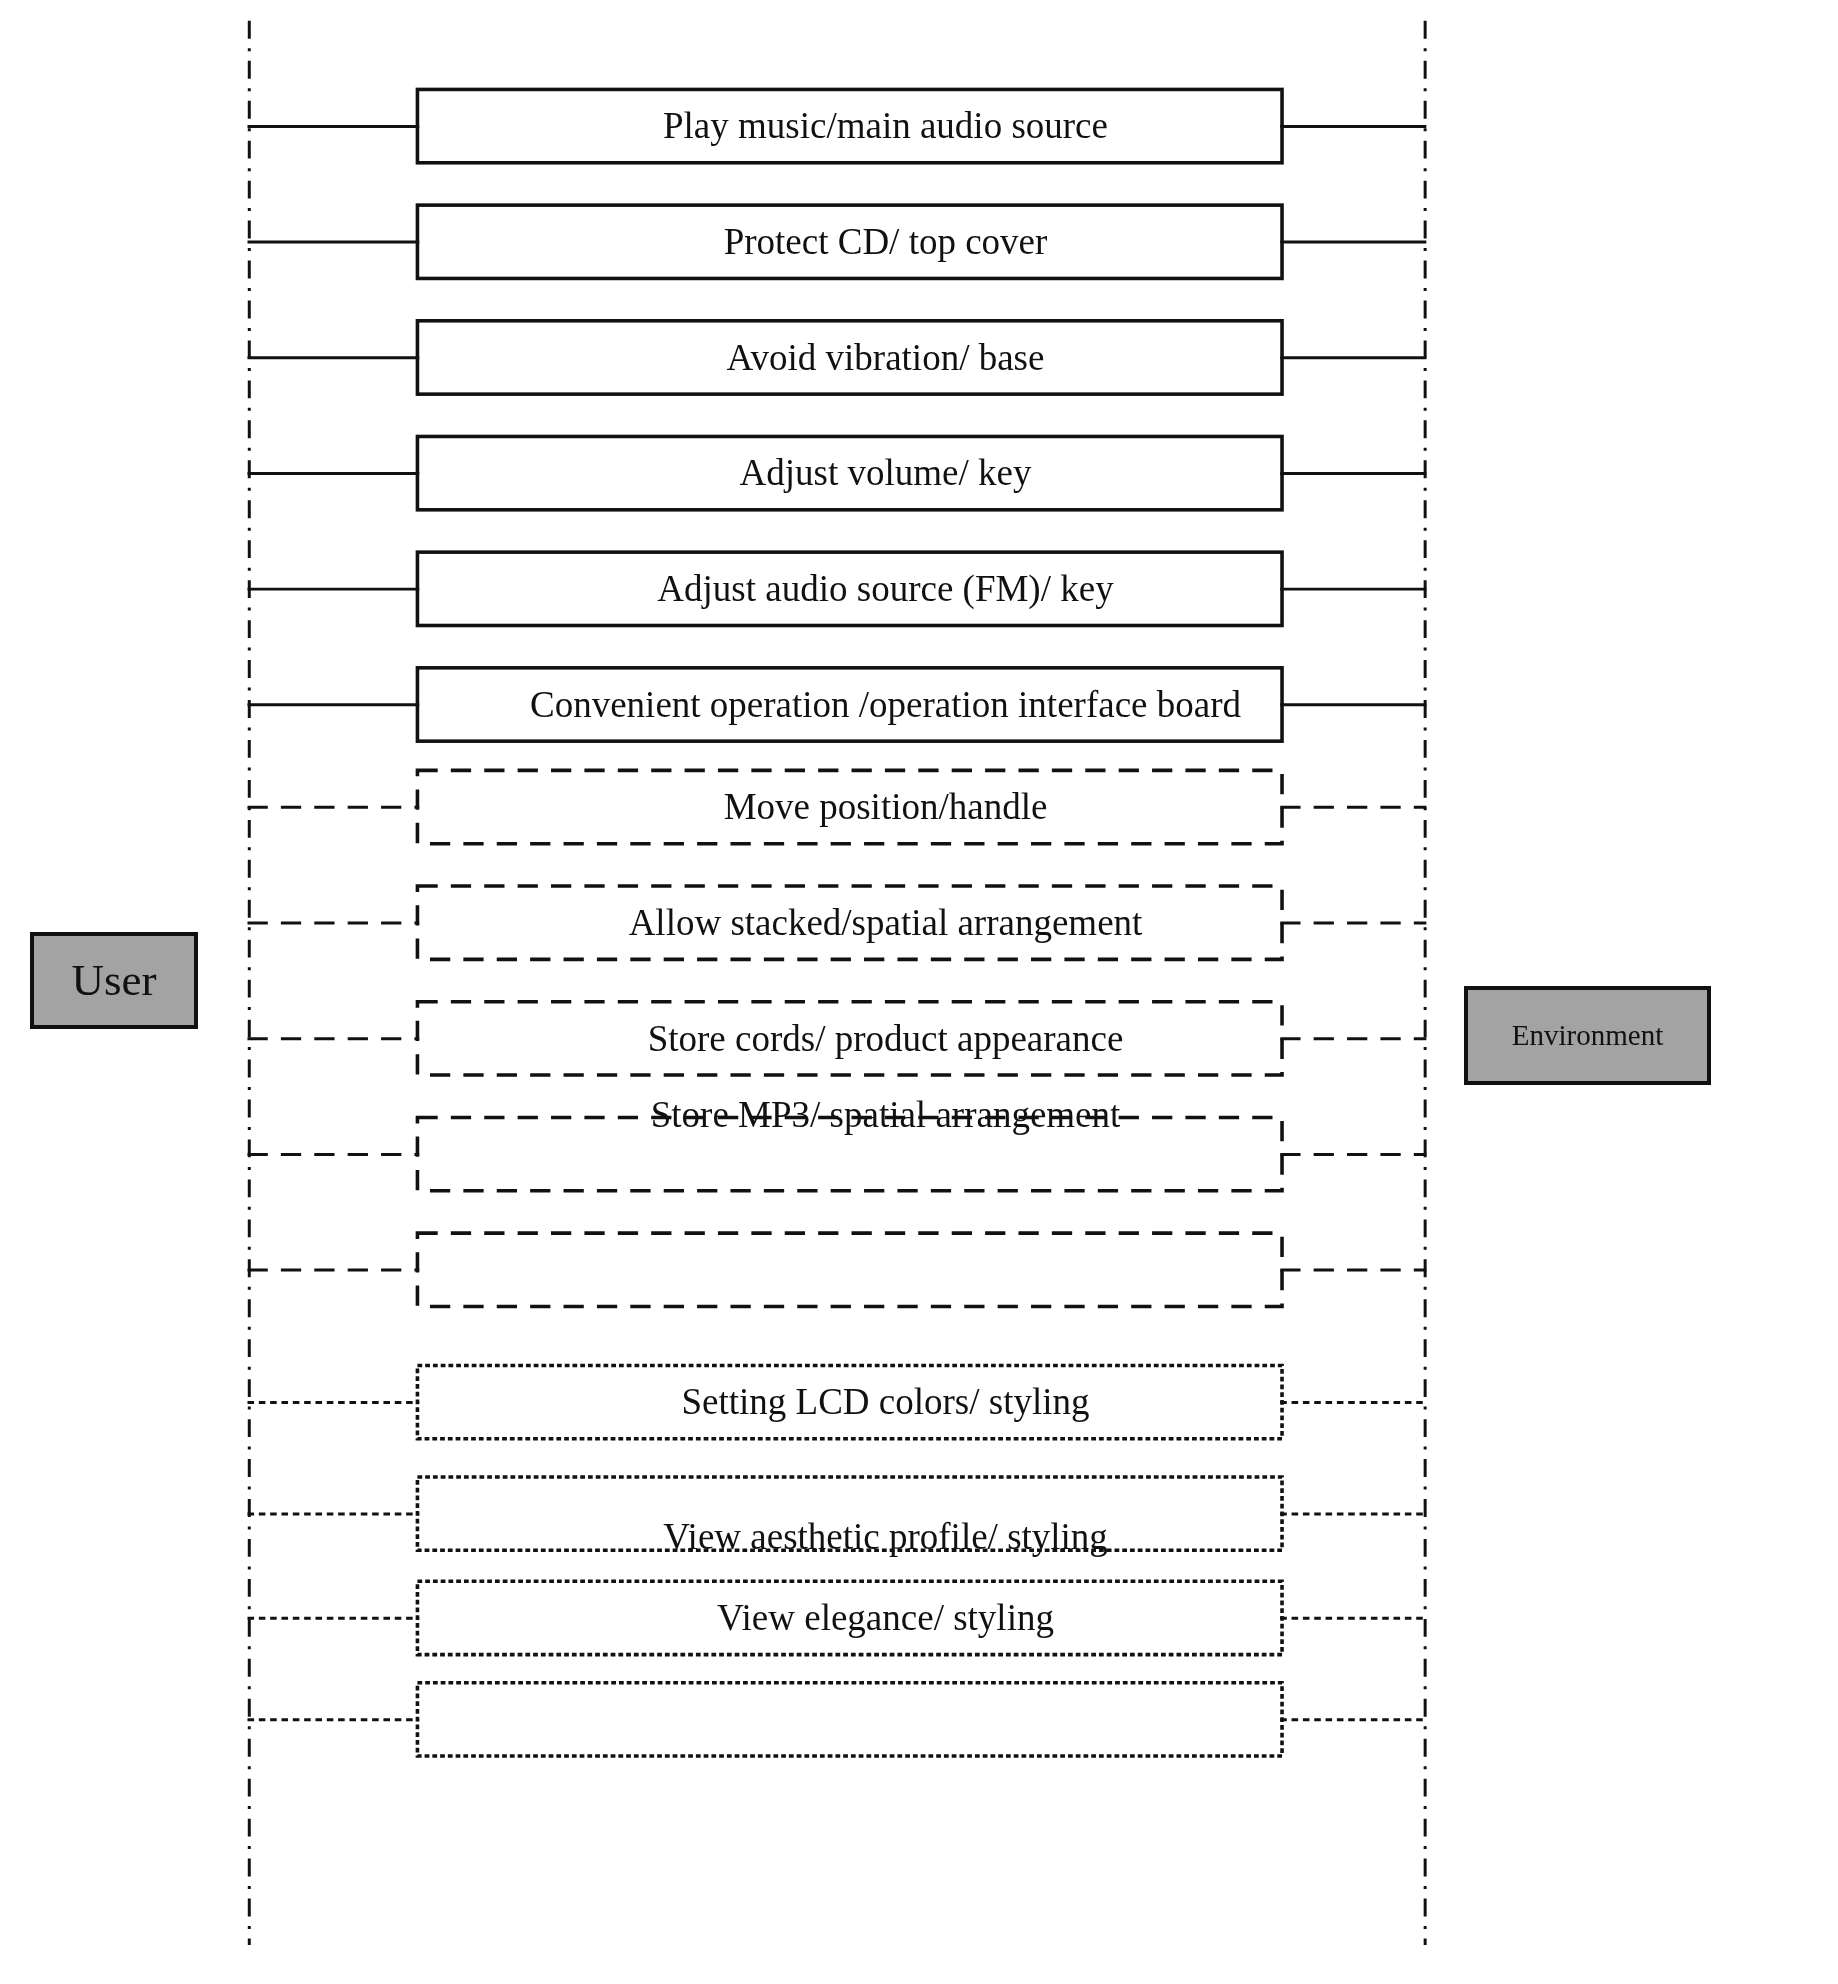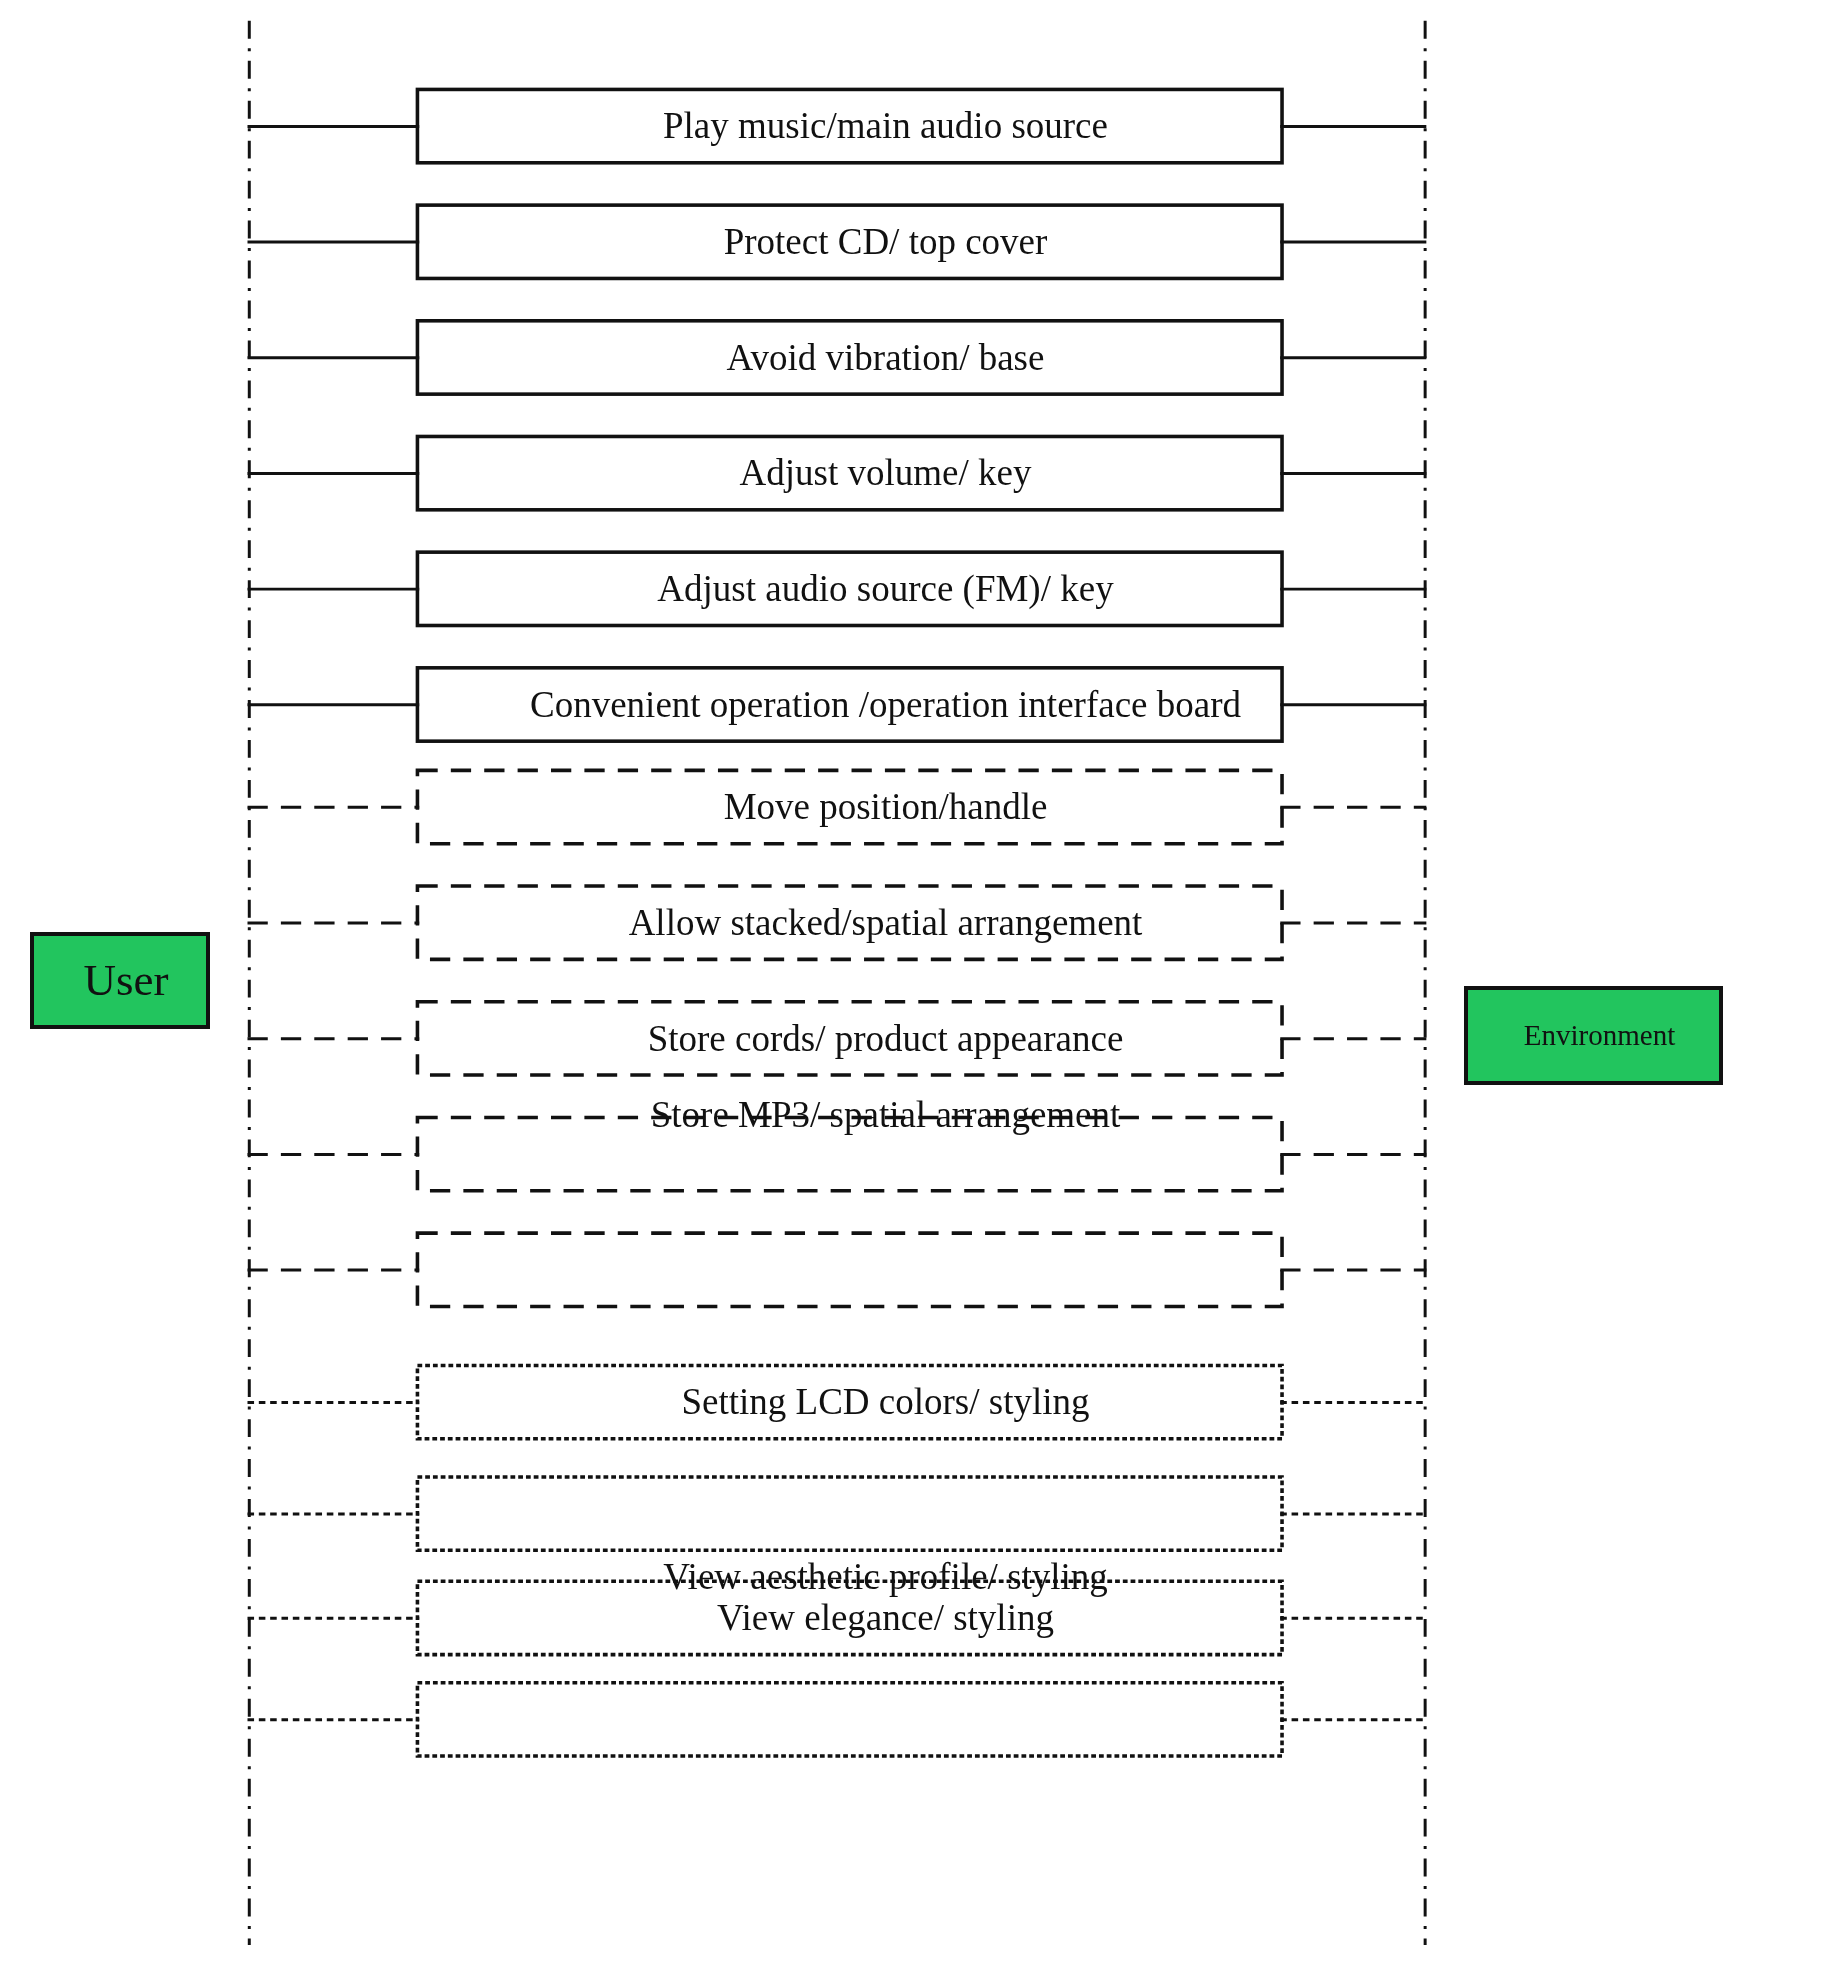--- a/index.html
+++ b/index.html
@@ -21,23 +21,23 @@
   .finel { stroke-dasharray:11 8; }    
   .vline { stroke-dasharray:30 16 5 16; } 
 
   .box-label {
     position:absolute; left:417px; width:937px; height:73px;
     display:flex; align-items:center; justify-content:center;
     font-size:37px; line-height:1; white-space:nowrap;
   }
   .actor-box {
     position:absolute;
-    border:4.2px solid #111111; background:#22c55e;
+    border:4.2px solid #111111; background:#a3a3a3;
     display:flex; align-items:center; justify-content:center;
-    font-size:45px; line-height:1; white-space:nowrap;padding-left:12px;
+    font-size:45px; line-height:1; white-space:nowrap;
   }
   #user-box        { left:30px;  top:932px; width:160px; height:89px; }
   #environment-box { left:1464px; top:986px; width:239px; height:91px; font-size:29px; }
 </style>
 </head>
 <body>
 
 <div id="canvas">
 
   <svg class="diagram" width="1839" height="1985" viewBox="0 0 3084 3329">
@@ -128,21 +128,21 @@
   <div class="box-label" style="top:205px">Protect CD/ top cover</div>
   <div class="box-label" style="top:321px">Avoid vibration/ base</div>
   <div class="box-label" style="top:436px">Adjust volume/ key</div>
   <div class="box-label" style="top:552px">Adjust audio source (FM)/ key</div>
   <div class="box-label" style="top:668px">Convenient operation /operation interface board</div>
   <div class="box-label" style="top:770px">Move position/handle</div>
   <div class="box-label" style="top:886px">Allow stacked/spatial arrangement</div>
   <div class="box-label" style="top:1002px">Store cords/ product appearance</div>
   <div class="box-label" style="top:1078px">Store MP3/ spatial arrangement</div>
   <div class="box-label" style="top:1365px">Setting LCD colors/ styling</div>
-  <div class="box-label" style="top:1540px">View aesthetic profile/ styling</div>
+  <div class="box-label" style="top:1500px">View aesthetic profile/ styling</div>
   <div class="box-label" style="top:1581px">View elegance/ styling</div>
 
   <div class="actor-box" id="user-box">
     <span>User</span>
   </div>
   <div class="actor-box" id="environment-box">
     <span>Environment</span>
   </div>
 
 </div>

